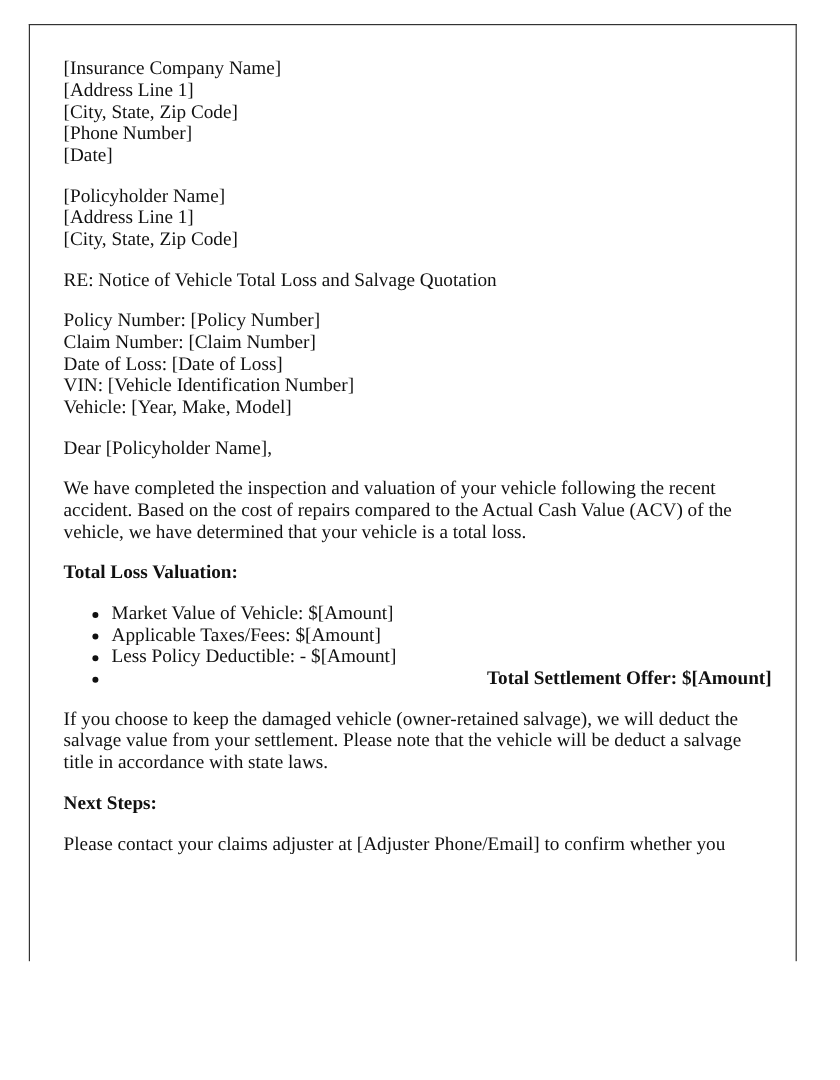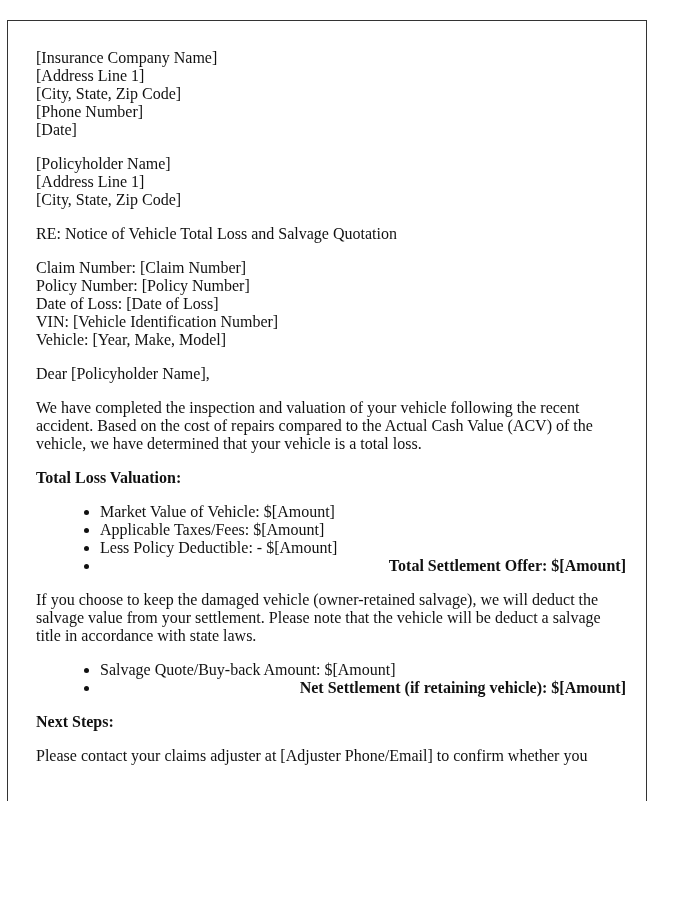--- a/index.html
+++ b/index.html
@@ -11,21 +11,21 @@
       width: 700px;
       height: 900px;
       position: relative;
       overflow: hidden;
       font-family: "Liberation Serif", "DejaVu Serif", serif;
       font-size: 16px;
       color: #111111;
     }
     .page-frame {
       position: absolute;
-      left: 7px;
+      left: 24px;
       top: 20px;
       width: 640px;
       height: 781px;
       border-top: 1px solid #333333;
       border-left: 1px solid #333333;
       border-right: 1px solid #333333;
       box-sizing: border-box;
       overflow: hidden;
     }
     .content {
@@ -53,21 +53,20 @@
     p.para {
       margin: 0 0 16px 0;
     }
     ul.bullets {
       margin: 0 0 16px 0;
       padding-left: 40px;
       list-style: none;
     }
     ul.bullets li {
       position: relative;
-      margin-left: 24px;
     }
     ul.bullets li::before {
       content: "";
       position: absolute;
       left: -16px;
       top: 7px;
       width: 5px;
       height: 5px;
       border-radius: 50%;
       background: #111111;
@@ -93,22 +92,22 @@
 
     <div class="block">
       <span class="line">[Policyholder Name]</span>
       <span class="line">[Address Line 1]</span>
       <span class="line">[City, State, Zip Code]</span>
     </div>
 
     <div class="subject">RE: Notice of Vehicle Total Loss and Salvage Quotation</div>
 
     <div class="block">
+      <span class="line">Policy Number: [Policy Number]</span>
       <span class="line">Claim Number: [Claim Number]</span>
-      <span class="line">Policy Number: [Policy Number]</span>
       <span class="line">Date of Loss: [Date of Loss]</span>
       <span class="line">VIN: [Vehicle Identification Number]</span>
       <span class="line">Vehicle: [Year, Make, Model]</span>
     </div>
 
     <p class="para">Dear [Policyholder Name],</p>
 
     <p class="para">We have completed the inspection and valuation of your vehicle following the recent accident. Based on the cost of repairs compared to the Actual Cash Value (ACV) of the vehicle, we have determined that your vehicle is a total loss.</p>
 
     <div class="heading">Total Loss Valuation:</div>
@@ -116,23 +115,19 @@
     <ul class="bullets">
       <li>Market Value of Vehicle: $[Amount]</li>
       <li>Applicable Taxes/Fees: $[Amount]</li>
       <li>Less Policy Deductible: - $[Amount]</li>
       <li class="strong">Total Settlement Offer: $[Amount]</li>
     </ul>
 
 
     <p class="para">If you choose to keep the damaged vehicle (owner-retained salvage), we will deduct the salvage value from your settlement. Please note that the vehicle will be deduct a salvage title in accordance with state laws.</p>
 
-    <ul class="bullets">
-      <li>Salvage Quote/Buy-back Amount: $[Amount]</li>
-      <li class="strong">Net Settlement (if retaining vehicle): $[Amount]</li>
-    </ul>
 
     <div class="heading">Next Steps:</div>
 
     <p class="para">Please contact your claims adjuster at [Adjuster Phone/Email] to confirm whether you</p>
 
   </div>
 </div>
 
 </body></html>

